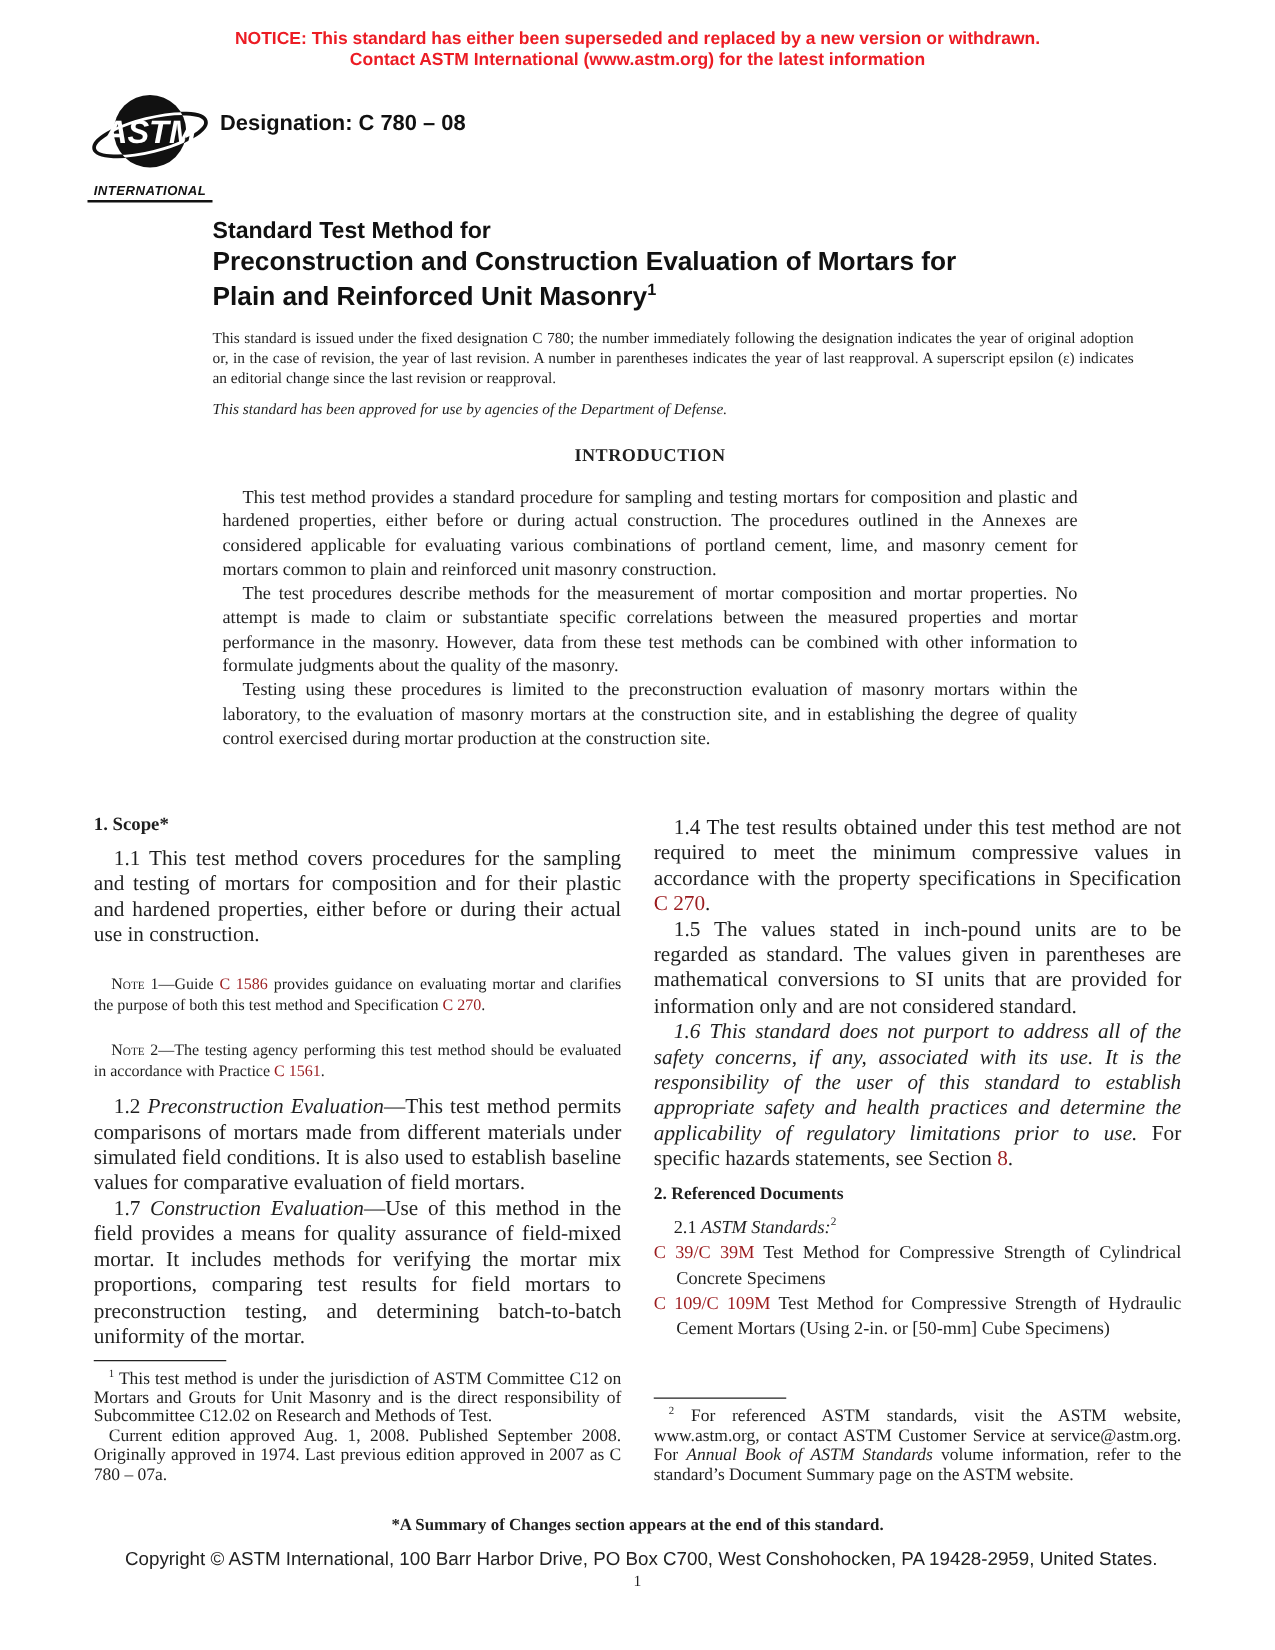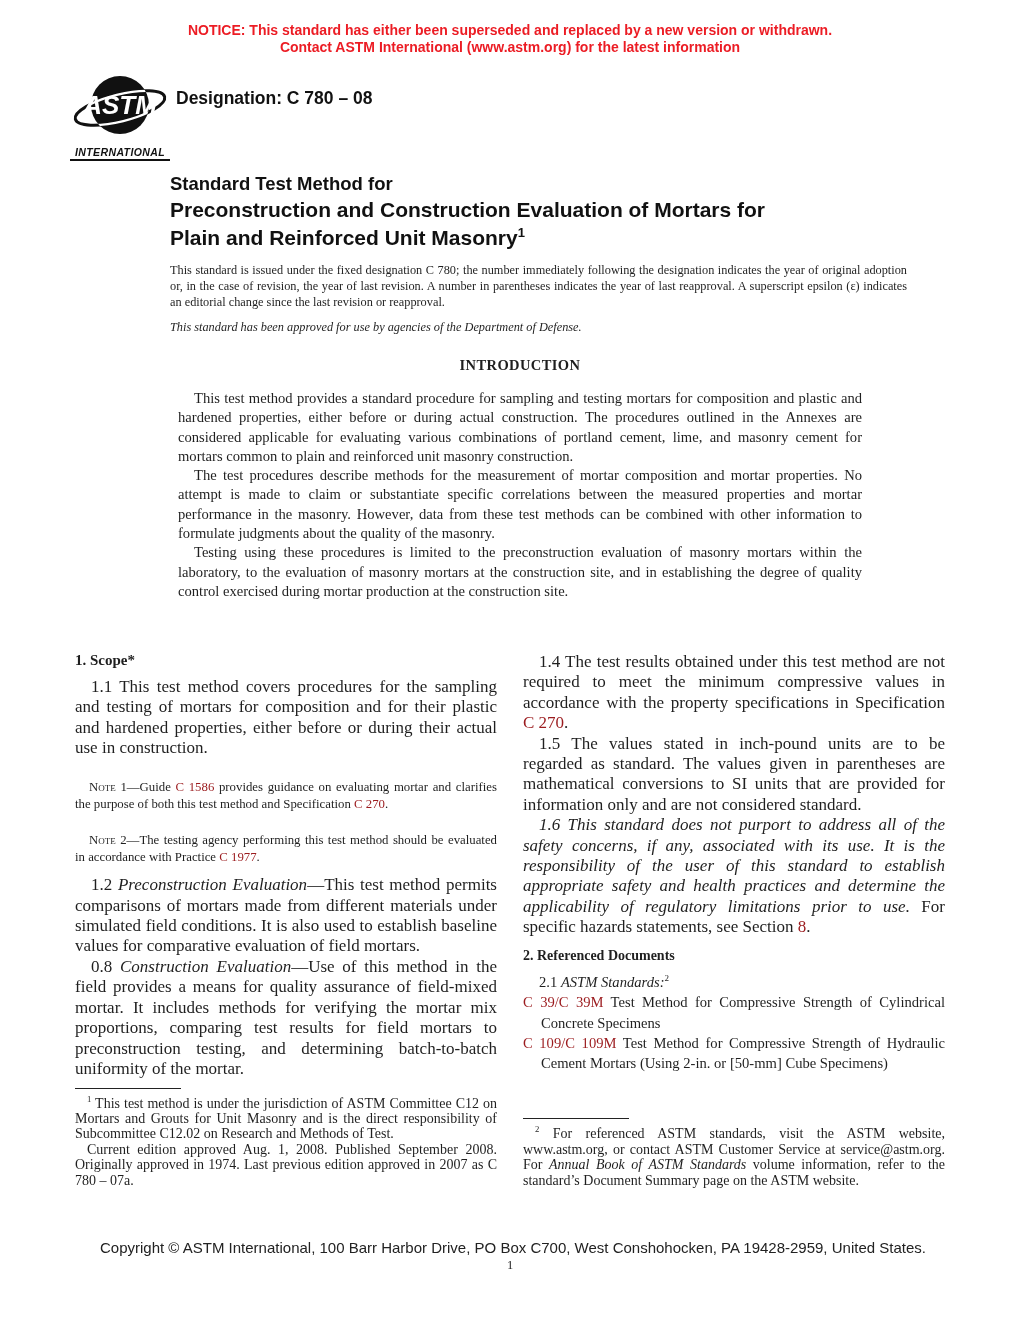--- a/index.html
+++ b/index.html
@@ -124,25 +124,25 @@
 
   <div class="columns">
 
     <div class="col">
       <div class="sec-heading">1.  Scope*</div>
 
       <p class="body-p">1.1 This test method covers procedures for the sampling and testing of mortars for composition and for their plastic and hardened properties, either before or during their actual use in construction.</p>
 
       <p class="note-p"><span class="smallcaps">Note 1</span><span>—Guide </span><span class="ref-link">C 1586</span><span> provides guidance on evaluating mortar and clarifies the purpose of both this test method and Specification </span><span class="ref-link">C 270</span><span>.</span></p>
 
-      <p class="note-p"><span class="smallcaps">Note 2</span><span>—The testing agency performing this test method should be evaluated in accordance with Practice </span><span class="ref-link">C 1977</span><span>.</span></p>
+      <p class="note-p"><span class="smallcaps">Note 2</span><span>—The testing agency performing this test method should be evaluated in accordance with Practice </span><span class="ref-link">C 1561</span><span>.</span></p>
 
       <p class="body-p after-notes"><span>1.2 </span><span class="it">Preconstruction Evaluation</span><span>—This test method permits comparisons of mortars made from different materials under simulated field conditions. It is also used to establish baseline values for comparative evaluation of field mortars.</span></p>
 
-      <p class="body-p"><span>0.8 </span><span class="it">Construction Evaluation</span><span>—Use of this method in the field provides a means for quality assurance of field-mixed mortar. It includes methods for verifying the mortar mix proportions, comparing test results for field mortars to preconstruction testing, and determining batch-to-batch uniformity of the mortar.</span></p>
+      <p class="body-p"><span>1.7 </span><span class="it">Construction Evaluation</span><span>—Use of this method in the field provides a means for quality assurance of field-mixed mortar. It includes methods for verifying the mortar mix proportions, comparing test results for field mortars to preconstruction testing, and determining batch-to-batch uniformity of the mortar.</span></p>
 
       <div class="fn-block">
         <div class="fn-rule"></div>
         <p class="fn-p indent"><sup>1</sup><span> This test method is under the jurisdiction of ASTM Committee C12 on Mortars and Grouts for Unit Masonry and is the direct responsibility of Subcommittee C12.02 on Research and Methods of Test.</span></p>
         <p class="fn-p indent">Current edition approved Aug. 1, 2008. Published September 2008. Originally approved in 1974. Last previous edition approved in 2007 as C 780 – 07a.</p>
       </div>
     </div>
 
     <div class="col">
       <p class="body-p"><span>1.4 The test results obtained under this test method are not required to meet the minimum compressive values in accordance with the property specifications in Specification </span><span class="ref-link">C 270</span><span>.</span></p>
@@ -159,16 +159,17 @@
 
       <p class="ref-entry"><span class="ref-link">C 109/C 109M</span><span> Test Method for Compressive Strength of Hydraulic Cement Mortars (Using 2-in. or [50-mm] Cube Specimens)</span></p>
 
       <div class="fn-block">
         <div class="fn-rule"></div>
         <p class="fn-p indent"><sup>2</sup><span> For referenced ASTM standards, visit the ASTM website, www.astm.org, or contact ASTM Customer Service at service@astm.org. For </span><span class="it">Annual Book of ASTM Standards</span><span> volume information, refer to the standard’s Document Summary page on the ASTM website.</span></p>
       </div>
     </div>
   </div>
 
+  <div class="summary-line">*A Summary of Changes section appears at the end of this standard.</div>
   <div class="copyright">Copyright © ASTM International, 100 Barr Harbor Drive, PO Box C700, West Conshohocken, PA 19428-2959, United States.</div>
   <div class="pagenum">1</div>
 
 </div>
 
 </body></html>

